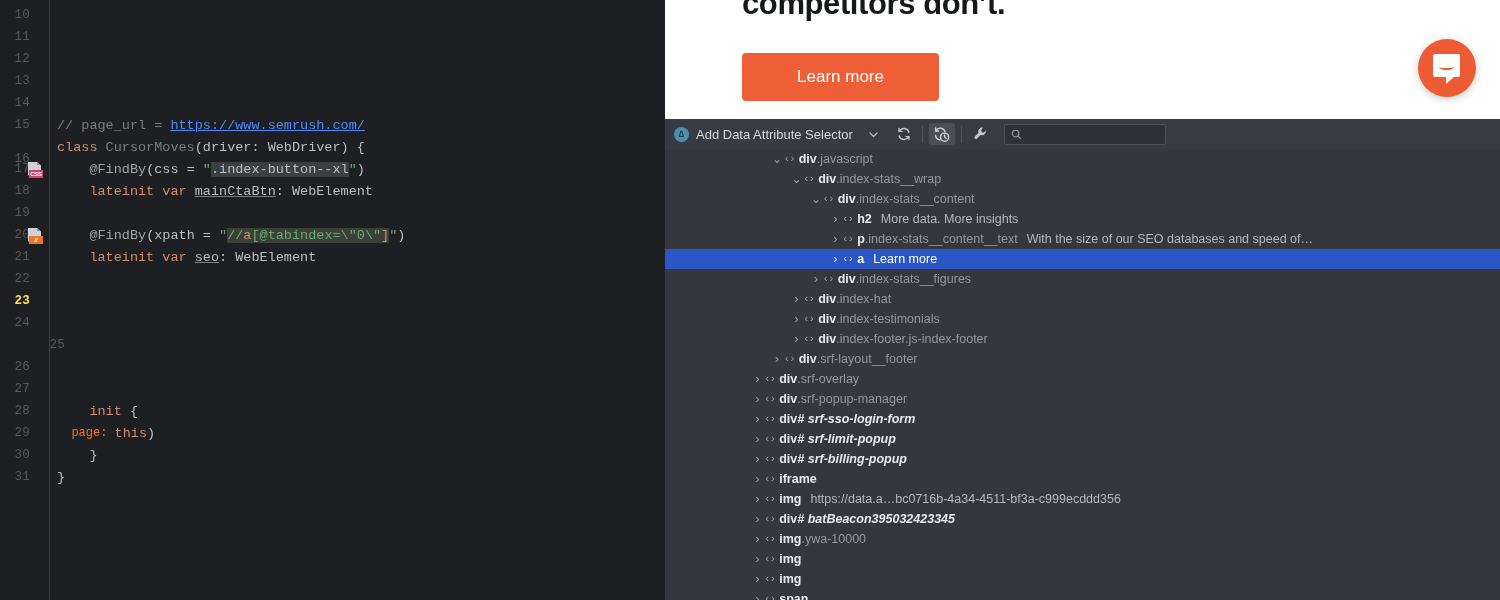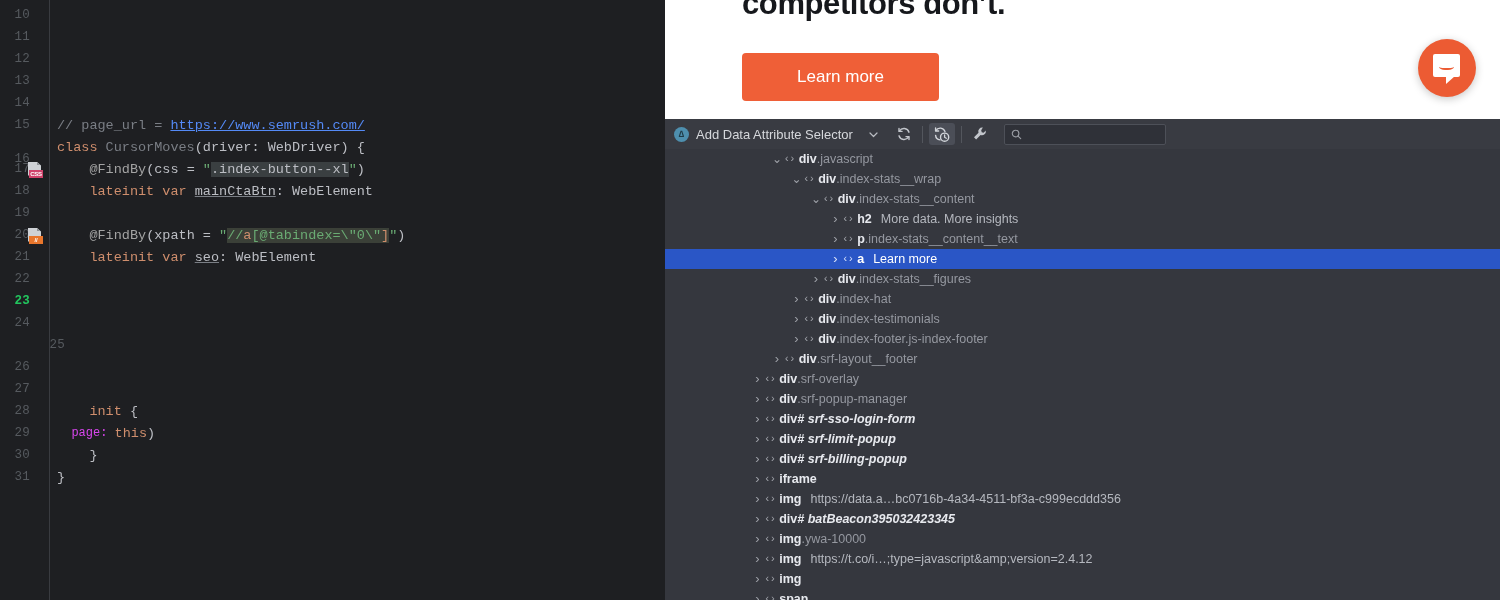--- a/index.html
+++ b/index.html
@@ -21,21 +21,21 @@
     background: #1e1f22;
     border-right: 1px solid #393b40;
   }
   .gutter-row {
     position: absolute; left: 0; width: 50px; height: 22px;
     display: flex; align-items: center; justify-content: flex-end;
     padding-right: 20px;
     font-family: "Liberation Mono", monospace;
     font-size: 12.5px; color: #565a5f; letter-spacing: .2px;
   }
-  .gutter-row.current { color: #22c55e; font-weight: bold; }
+  .gutter-row.current { color: #fde047; font-weight: bold; }
   .gutter-row.current::before {
     content: ""; position: absolute; left: 50px; top: 0;
     width: 615px; height: 22px; background: #26282e; z-index: -1;
   }
   .gutter-badge {
     position: absolute; left: 28px; width: 16px; height: 15px;
   }
   .badge-page {
     position: absolute; left: 0; top: 0; width: 13px; height: 14px;
     background: #cfd2d6;
@@ -65,21 +65,21 @@
     white-space: pre; padding-left: 7px;
     color: #bcbec4;
   }
   .k  { color: #cf8e6d; }          
   .cm { color: #7a7e85; }          
   .lnk{ color: #548af7; text-decoration: underline; }
   .cls{ color: #7a7e85; }          
   .ann{ color: #a3a3a3; }          
   .str{ color: #6aab73; }          
   .fld{ color: #bcbec4; text-decoration: underline; text-decoration-color:#7a7e85; }
-  .hint{ color: #d946ef; font-size: 12px; }
+  .hint{ color: #f97316; font-size: 12px; }
   .selcss { background: #3a3f41; color: #bcbec4; }
   .selxp  { background: #3b4038; }
   .xpl { color: #cf8e6d; }
 
   
   #preview {
     position: absolute; left: 665px; top: 0; width: 835px; height: 119px;
     background: #ffffff; overflow: hidden;
   }
   #preview-head {
@@ -337,20 +337,21 @@
           <span class="tw" style="font-size: 13px;">›</span>
           <span class="angle">‹›</span>
           <span class="tag">h2</span>
           <span class="txt">More data. More insights</span>
         </div>
         <div class="tree-row" style="top: 80px; padding-left: 164px;">
           <span class="tw" style="font-size: 13px;">›</span>
           <span class="angle">‹›</span>
           <span class="tag">p</span>
           <span class="sel">.index-stats__content__text</span>
+          <span class="txt">With the size of our SEO databases and speed of…</span>
         </div>
         <div class="tree-row selected" style="top: 100px; padding-left: 164px;">
           <span class="tw" style="font-size: 13px;">›</span>
           <span class="angle">‹›</span>
           <span class="tag">a</span>
           <span class="txt">Learn more</span>
         </div>
         <div class="tree-row" style="top: 120px; padding-left: 144.5px;">
           <span class="tw" style="font-size: 13px;">›</span>
           <span class="angle">‹›</span>
@@ -431,21 +432,20 @@
         <div class="tree-row" style="top: 380px; padding-left: 86px;">
           <span class="tw" style="font-size: 13px;">›</span>
           <span class="angle">‹›</span>
           <span class="tag">img</span>
           <span class="sel">.ywa-10000</span>
         </div>
         <div class="tree-row" style="top: 400px; padding-left: 86px;">
           <span class="tw" style="font-size: 13px;">›</span>
           <span class="angle">‹›</span>
           <span class="tag">img</span>
-          <span class="txt">https://t.co/i…;type=javascript&amp;amp;version=2.4.12</span>
         </div>
         <div class="tree-row" style="top: 420px; padding-left: 86px;">
           <span class="tw" style="font-size: 13px;">›</span>
           <span class="angle">‹›</span>
           <span class="tag">img</span>
         </div>
         <div class="tree-row" style="top: 440px; padding-left: 86px;">
           <span class="tw" style="font-size: 13px;">›</span>
           <span class="angle">‹›</span>
           <span class="tag">span</span>

